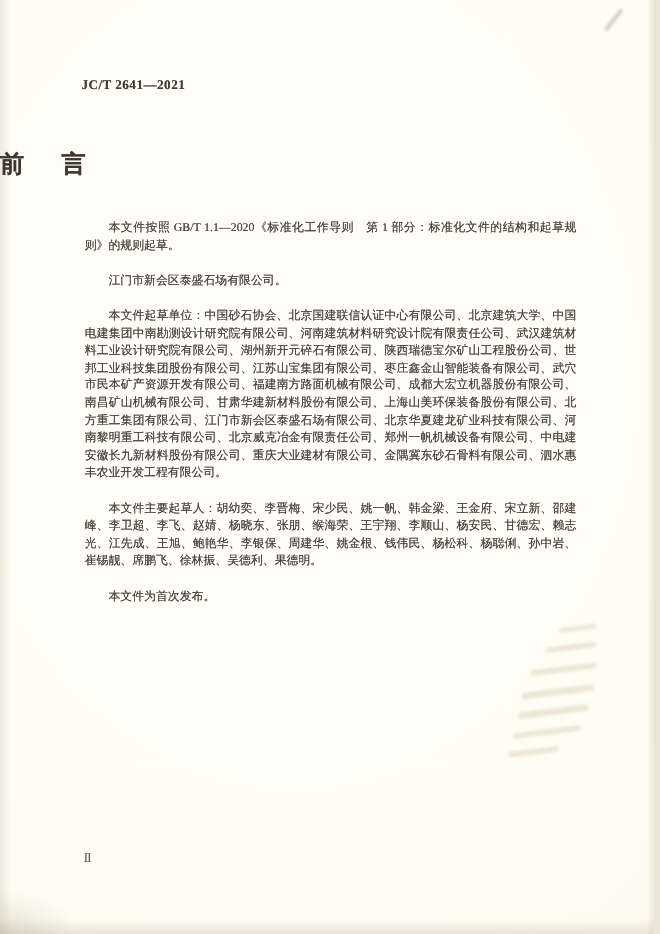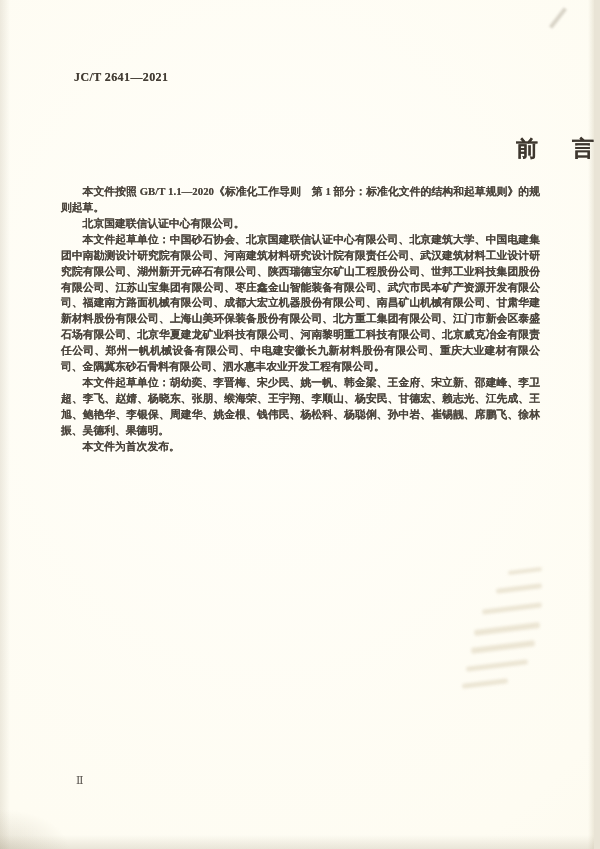--- a/index.html
+++ b/index.html
@@ -52,37 +52,36 @@
 
   .std-code{
     position:absolute;left:74px;top:70px;
     font-size:12px;font-weight:bold;
     letter-spacing:.4px;
     color:#433d35;
     text-shadow:0 0 .4px rgba(70,62,50,.7);
   }
   .doc-title{
     position:absolute;left:0;top:134px;width:600px;
-    text-align:right;
+    text-align:left;
     font-size:22px;font-weight:bold;
     letter-spacing:6px;
     color:#3e372f;
     text-shadow:0 0 .5px rgba(62,55,47,.8);
   }
   .body-text{
     position:absolute;left:61px;top:184px;width:479px;
     font-size:10.8px;line-height:15.92px;
     text-align:justify;
     color:#4a443c;
     text-shadow:0 0 .35px rgba(74,68,60,.75);
   }
   .body-text p{
-    margin:0;
+    margin:16px;
     text-indent:2em;
-    font-weight:bold;
   }
   .page-num{
     position:absolute;left:76px;top:774px;
     font-size:11px;
     color:#55504a;
     letter-spacing:1px;
   }
 </style>
 </head>
 <body>
@@ -102,21 +101,21 @@
   <div class="bleed b5"></div>
   <div class="bleed b6"></div>
   <div class="bleed b7"></div>
 
   <div class="std-code">JC/T 2641—2021</div>
 
   <div class="doc-title">前　言</div>
 
   <div class="body-text">
     <p>本文件按照 GB/T 1.1—2020《标准化工作导则　第 1 部分：标准化文件的结构和起草规则》的规则起草。</p>
-    <p>北京国建联信认证中心有限公司。</p>
+    <p>江门市新会区泰盛石场有限公司。</p>
     <p>本文件起草单位：中国砂石协会、北京国建联信认证中心有限公司、北京建筑大学、中国电建集团中南勘测设计研究院有限公司、河南建筑材料研究设计院有限责任公司、武汉建筑材料工业设计研究院有限公司、湖州新开元碎石有限公司、陕西瑞德宝尔矿山工程股份公司、世邦工业科技集团股份有限公司、江苏山宝集团有限公司、枣庄鑫金山智能装备有限公司、武穴市民本矿产资源开发有限公司、福建南方路面机械有限公司、成都大宏立机器股份有限公司、南昌矿山机械有限公司、甘肃华建新材料股份有限公司、上海山美环保装备股份有限公司、北方重工集团有限公司、江门市新会区泰盛石场有限公司、北京华夏建龙矿业科技有限公司、河南黎明重工科技有限公司、北京威克冶金有限责任公司、郑州一帆机械设备有限公司、中电建安徽长九新材料股份有限公司、重庆大业建材有限公司、金隅冀东砂石骨料有限公司、泗水惠丰农业开发工程有限公司。</p>
-    <p>本文件起草单位：胡幼奕、李晋梅、宋少民、姚一帆、韩金梁、王金府、宋立新、邵建峰、李卫超、李飞、赵婧、杨晓东、张朋、缑海荣、王宇翔、李顺山、杨安民、甘德宏、赖志光、江先成、王旭、鲍艳华、李银保、周建华、姚金根、钱伟民、杨松科、杨聪俐、孙中岩、崔锡靓、席鹏飞、徐林振、吴德利、果德明。</p>
+    <p>本文件主要起草人：胡幼奕、李晋梅、宋少民、姚一帆、韩金梁、王金府、宋立新、邵建峰、李卫超、李飞、赵婧、杨晓东、张朋、缑海荣、王宇翔、李顺山、杨安民、甘德宏、赖志光、江先成、王旭、鲍艳华、李银保、周建华、姚金根、钱伟民、杨松科、杨聪俐、孙中岩、崔锡靓、席鹏飞、徐林振、吴德利、果德明。</p>
     <p>本文件为首次发布。</p>
   </div>
 
   <div class="page-num">Ⅱ</div>
 
 </div>
 
 </body></html>

